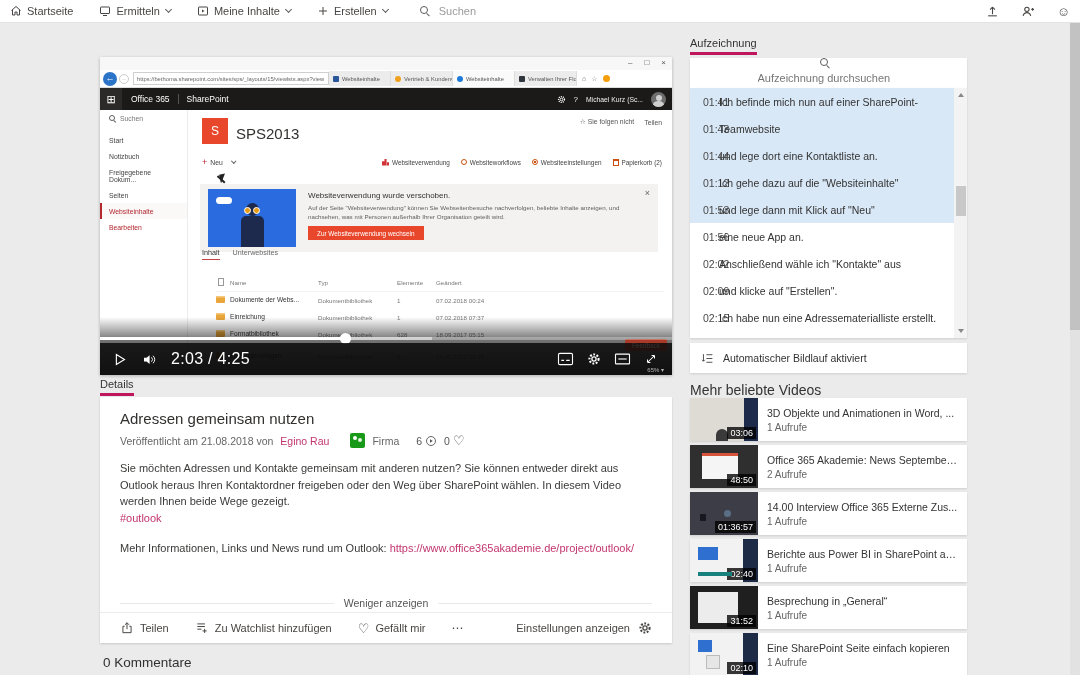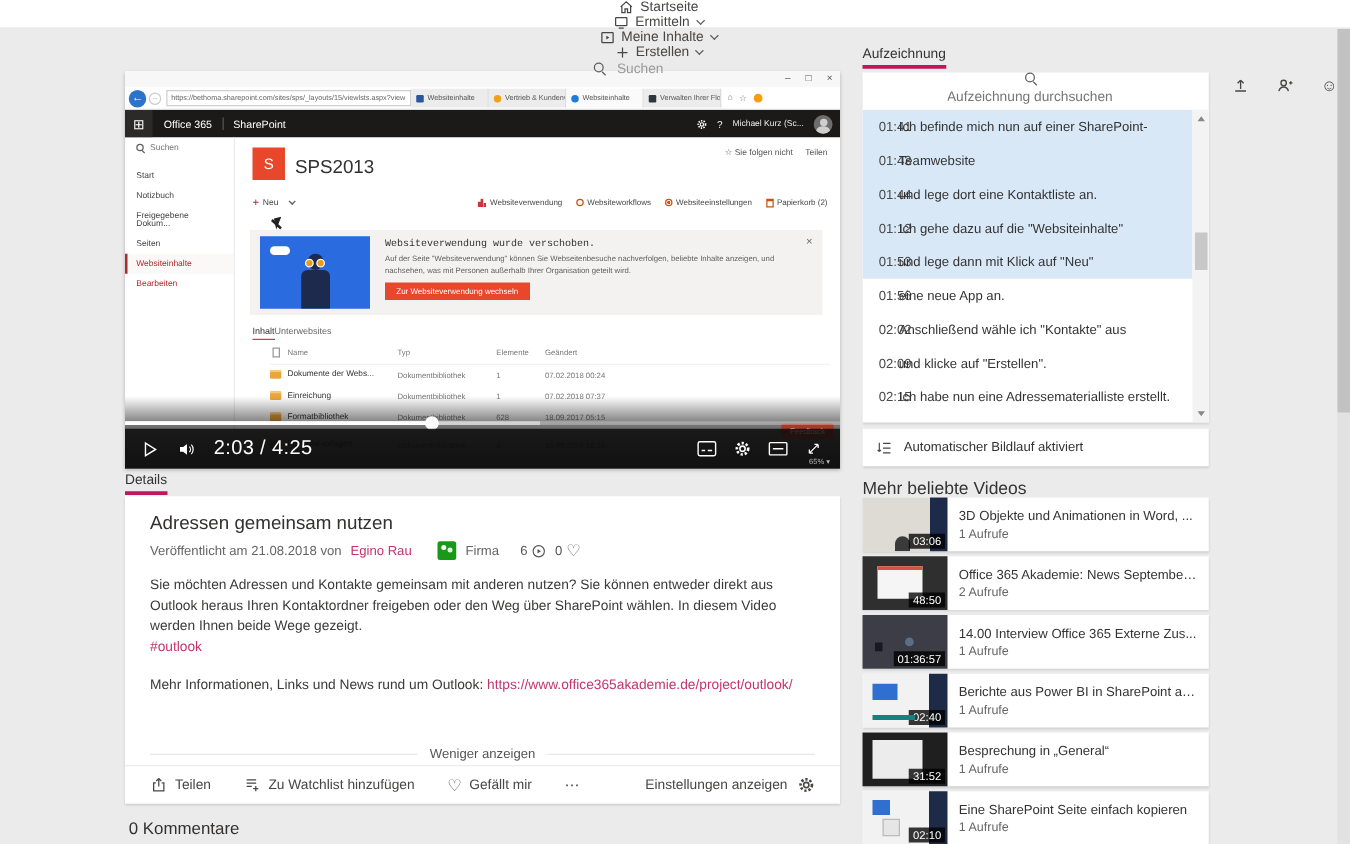--- a/index.html
+++ b/index.html
@@ -2,21 +2,21 @@
 <html><head>
 <meta charset="utf-8">
 <style>
   html,body{margin:0;padding:0;width:1080px;height:675px;overflow:hidden;
     font-family:"Liberation Sans", sans-serif;background:#ebebeb;color:#333;}
   *{box-sizing:border-box;}
 
   
   .topnav{position:absolute;left:0;top:0;width:1080px;height:23px;background:#fff;
     border-bottom:1px solid #e3e3e3;display:flex;align-items:center;padding:0 10px;
-    font-size:11px;color:#484644;z-index:50;flex-direction:column;}
+    font-size:11px;color:#484644;z-index:50;}
   .tn-item{display:flex;align-items:center;margin-right:26px;cursor:pointer;white-space:nowrap;}
   .tn-item svg{margin-right:5px;}
   .chev{display:inline-block;width:5px;height:5px;border-right:1.3px solid #605e5c;
     border-bottom:1.3px solid #605e5c;transform:rotate(45deg);margin-left:6px;margin-top:-3px;}
   .tn-search{display:flex;align-items:center;margin-left:6px;}
   .tn-search input{border:0;outline:none;font-size:11px;width:120px;color:#333;background:transparent;
     font-family:"Liberation Sans",sans-serif;}
   .tn-search input::placeholder{color:#9a9a9a;}
   .mag{display:inline-block;width:10px;height:10px;position:relative;margin-right:7px;color:#605e5c;}
   .mag::before{content:'';position:absolute;left:0;top:0;width:6px;height:6px;border:1.3px solid currentColor;border-radius:50%;}
@@ -78,26 +78,26 @@
   .cursor-arrow{position:absolute;left:32px;top:64px;width:0;height:0;border-left:6px solid #222;border-bottom:9px solid transparent;transform:rotate(-12deg);z-index:2;}
   .cursor-arrow::after{content:'';position:absolute;left:-6px;top:0;width:2px;height:10px;background:#222;transform:rotate(-35deg);}
 
   .banner{position:absolute;left:12px;right:14px;top:74px;height:68px;background:#f3f2f1;}
   .b-img{position:absolute;left:8px;top:5px;width:88px;height:58px;background:#2a6be0;overflow:hidden;}
   .b-img .cloud{position:absolute;left:8px;top:8px;width:16px;height:7px;background:#fff;border-radius:6px;}
   .b-img .head{position:absolute;left:38px;top:14px;width:13px;height:13px;border-radius:50%;background:#1d2a4d;}
   .b-img .bino{position:absolute;top:18px;width:7px;height:7px;border-radius:50%;background:#e89c17;border:1px solid #fff;}
   .b-img .b1{left:36px;} .b-img .b2{left:45px;}
   .b-img .bodyp{position:absolute;left:33px;top:27px;width:23px;height:31px;background:#1d2a4d;border-radius:5px 5px 0 0;}
-  .b-title{position:absolute;left:108px;top:7px;font-size:8px;color:#323130;font-family:Liberation Mono, monospace;}
+  .b-title{position:absolute;left:108px;top:7px;font-size:8px;color:#323130;}
   .b-body{position:absolute;left:108px;top:19px;right:26px;font-size:6.2px;line-height:1.5;color:#605e5c;}
   .b-btn{position:absolute;left:108px;top:42px;background:#e8472b;color:#fff;font-size:6.4px;padding:3.5px 9px;}
   .b-close{position:absolute;right:8px;top:4px;font-size:9px;color:#666;}
 
-  .sp-tabs{position:absolute;left:14px;top:150px;font-size:7.2px;color:#666;display:flex;}
+  .sp-tabs{position:absolute;left:14px;top:138px;font-size:7.2px;color:#666;display:flex;gap:13px;}
   .sp-tabs .on{color:#323130;border-bottom:1.5px solid #c24343;padding-bottom:2px;}
   .sp-table{position:absolute;left:0;right:8px;top:166px;font-size:6.2px;color:#888;}
   .th{position:absolute;font-size:6.2px;color:#777;}
   .doc-ic{position:absolute;left:30px;width:6px;height:8px;border:1px solid #999;}
   .row-name{color:#333;font-size:6.6px;}
   .lib{position:absolute;left:28px;width:9px;height:7px;background:#eaa63b;border-radius:1px;box-shadow:inset 0 1.5px 0 #f6c97e;}
   .rowline{position:absolute;left:28px;right:0;border-top:1px solid #f2f2f2;}
 
   .shade{position:absolute;left:0;right:0;bottom:0;height:58px;
     background:linear-gradient(to bottom,rgba(0,0,0,0),rgba(0,0,0,.55) 40%,rgba(0,0,0,.8));z-index:2;}

